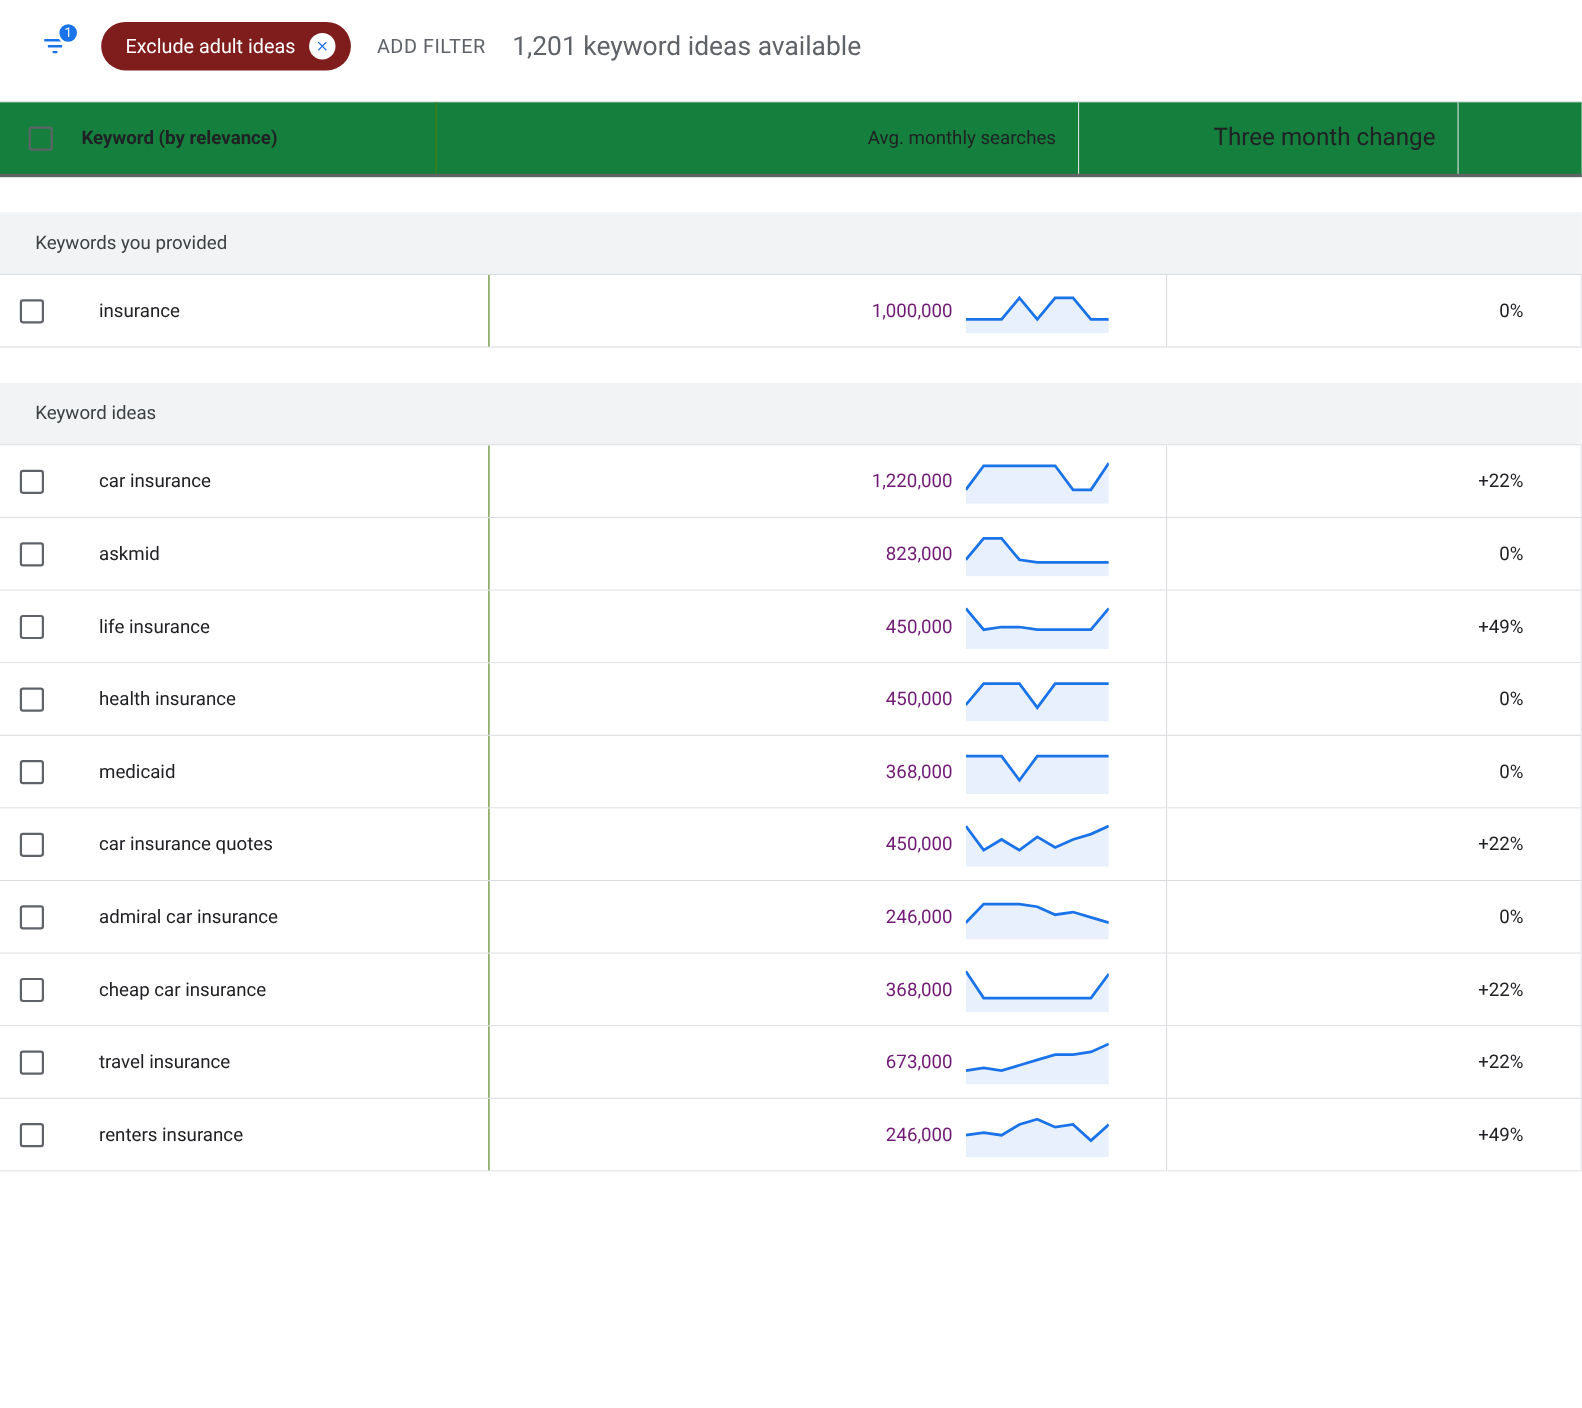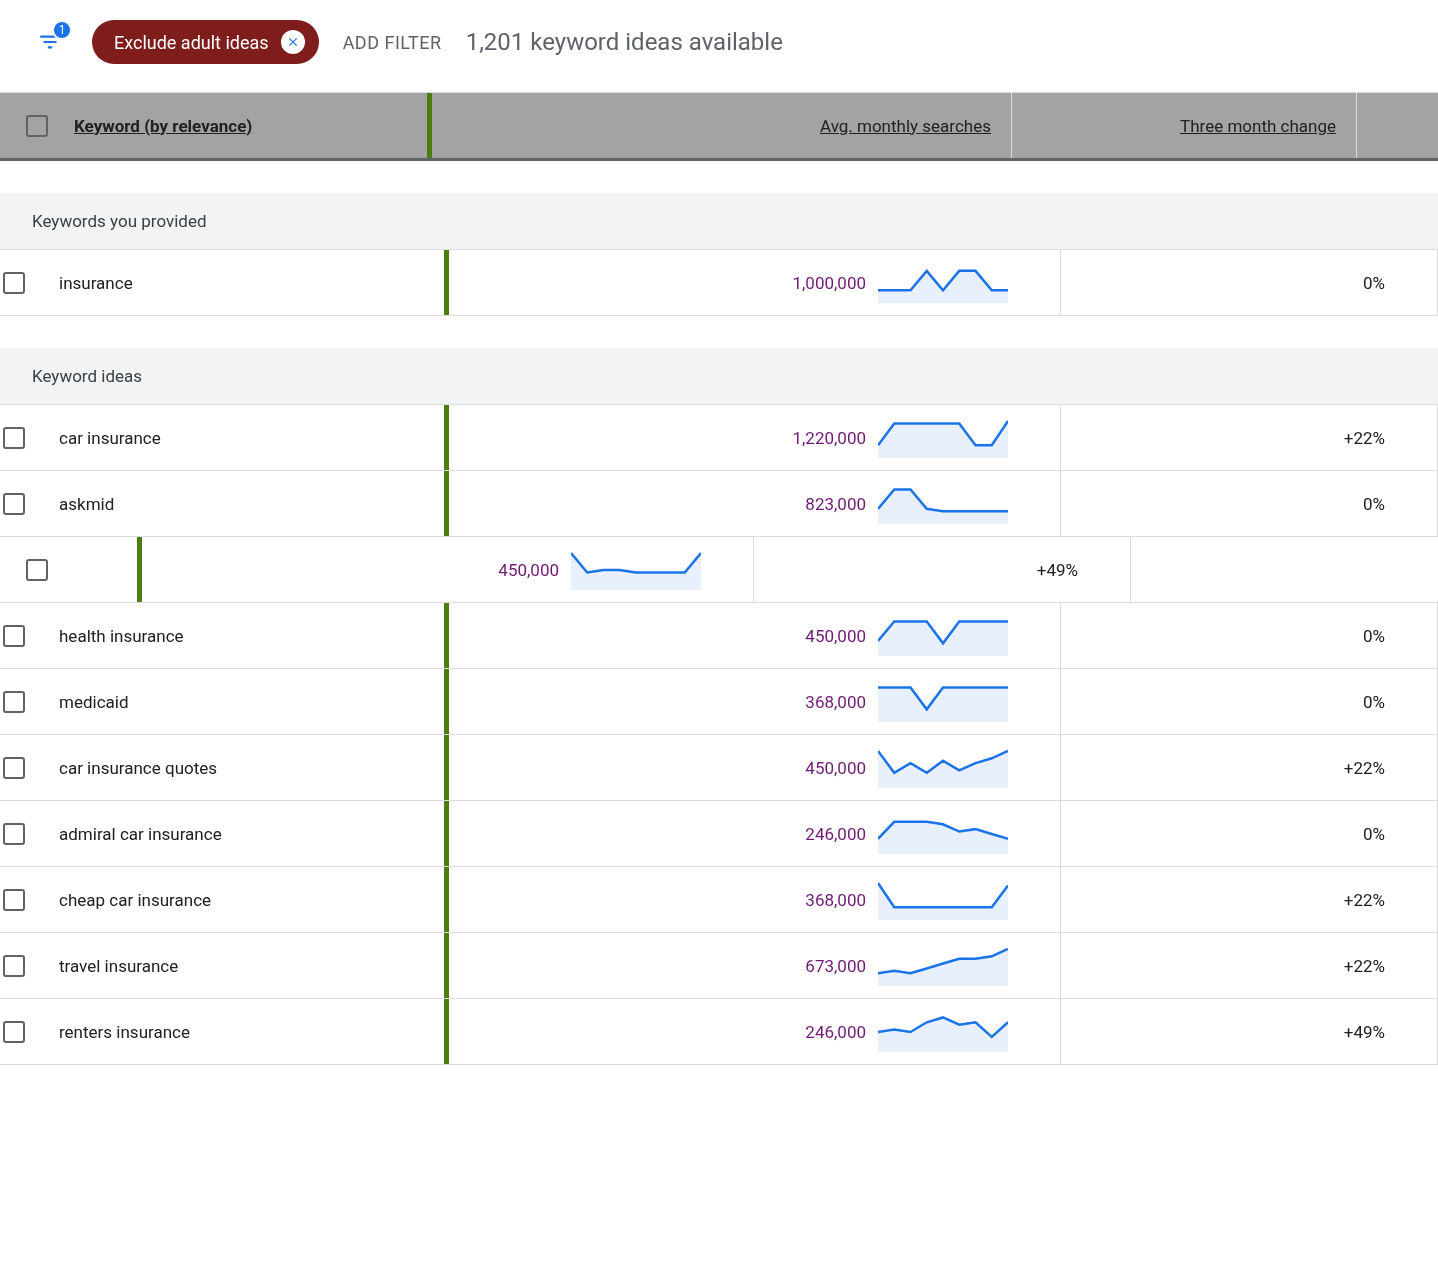--- a/index.html
+++ b/index.html
@@ -74,27 +74,26 @@
   .availability {
     font-size: 24px;
     color: #5f6368;
   }
   .table { width: 100%; }
   .hdr-row {
     display: flex;
     align-items: center;
     border-bottom: 3px solid #5f6368;
     height: 68px;
-    background: #a3a3a3;
-    text-decoration: underline;
+    background: #15803d;
   }
   .col-check { width: 74px; display: flex; justify-content: center; align-items: center; }
   .col-keyword { flex: 0 0 322px; font-size: 17px; }
-  .col-searches { flex: 0 0 584px; text-align: right; padding-right: 20px; font-size: 17px; border-left: 5px solid #4d7c0f; height: 100%; display:flex; align-items:center; justify-content:flex-end;margin-left:31px;}
-  .col-change { flex: 0 0 345px; text-align: right; padding-right: 20px; font-size: 17px; border-left: 1px solid #dadce0; height:100%; display:flex; align-items:center; justify-content:flex-end;}
+  .col-searches { flex: 0 0 584px; text-align: right; padding-right: 20px; font-size: 17px; border-left: 1px solid #4d7c0f; height: 100%; display:flex; align-items:center; justify-content:flex-end;}
+  .col-change { flex: 0 0 345px; text-align: right; padding-right: 20px; font-size: 22px; border-left: 1px solid #dadce0; height:100%; display:flex; align-items:center; justify-content:flex-end;}
   .col-extra { flex: 1; border-left: 1px solid #dadce0; height:100%; }
   .hdr-row .col-keyword { font-weight: 700; color: #202124; }
   .hdr-row .col-searches, .hdr-row .col-change { color: #202124; font-weight: 400;}
   .section-hdr {
     background: #f1f3f4;
     padding: 18px 32px;
     font-size: 17px;
     color: #3c4043;
     border-bottom: 1px solid #dadce0;
     margin-top: 32px;
@@ -202,20 +201,21 @@
     <path d="M0 24.857142857142858 L16.25 5.428571428571427 L32.5 5.428571428571427 L48.75 24.857142857142858 L65 27.285714285714285 L81.25 27.285714285714285 L97.5 27.285714285714285 L113.75 27.285714285714285 L130 27.285714285714285" fill="none" stroke="#1a73e8" stroke-width="2.5"></path>
   </svg>
       </div>
       <div class="col-change">0%</div>
       <div class="col-extra"></div>
     </div>
       <div class="data-row">
       <div class="col-check">
           <div class="checkbox"></div>
         </div>
+      <div class="col-keyword">life insurance</div>
       <div class="col-searches">
         <span class="search-num">450,000</span>
         <svg class="spark" viewBox="0 0 130 40">
     <path d="M0 3 L16.25 22.42857142857143 L32.5 20 L48.75 20 L65 22.42857142857143 L81.25 22.42857142857143 L97.5 22.42857142857143 L113.75 22.42857142857143 L130 3 L 130 40 L 0 40 Z" fill="#e8f0fe" stroke="none"></path>
     <path d="M0 3 L16.25 22.42857142857143 L32.5 20 L48.75 20 L65 22.42857142857143 L81.25 22.42857142857143 L97.5 22.42857142857143 L113.75 22.42857142857143 L130 3" fill="none" stroke="#1a73e8" stroke-width="2.5"></path>
   </svg>
       </div>
       <div class="col-change">+49%</div>
       <div class="col-extra"></div>
     </div>

